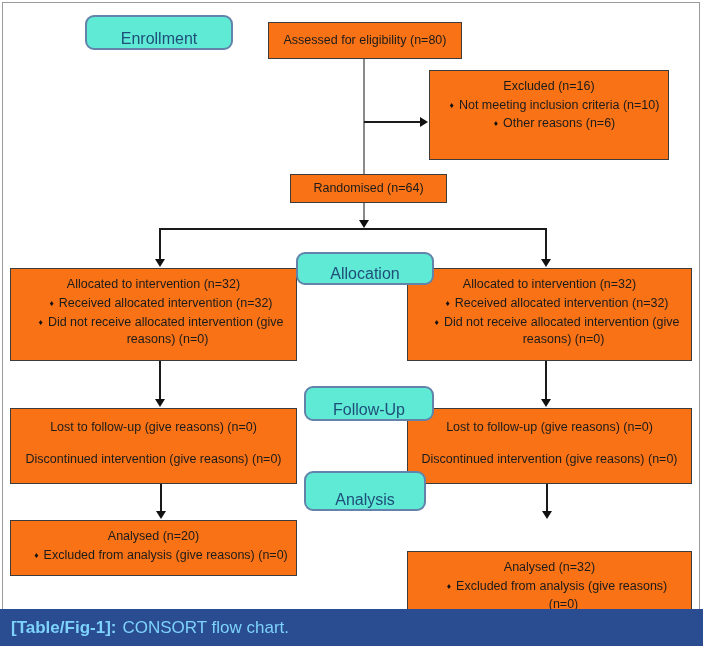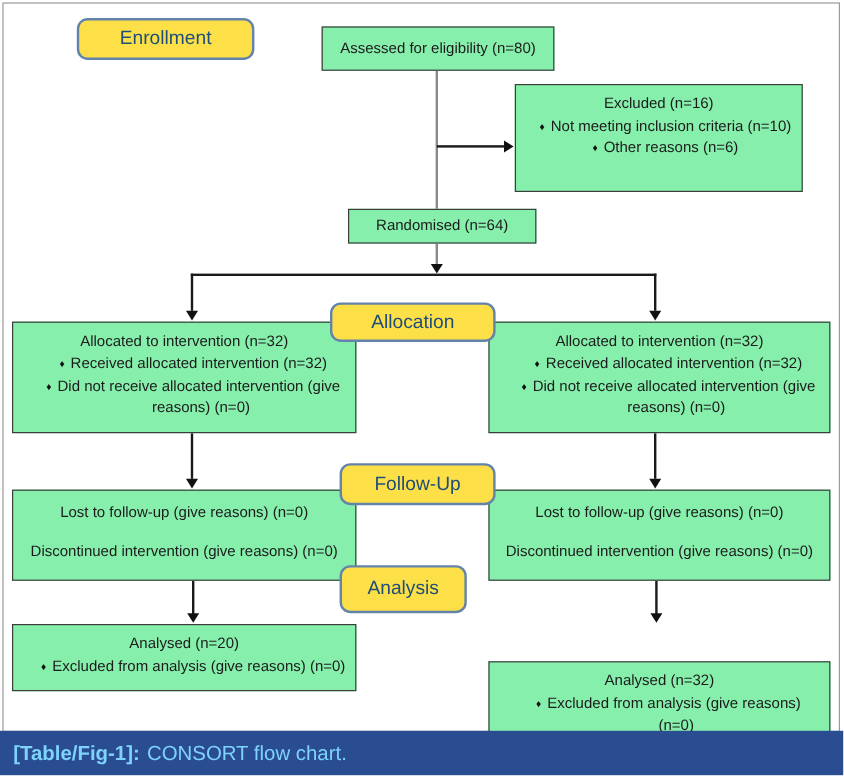--- a/index.html
+++ b/index.html
@@ -1,33 +1,33 @@
 <!DOCTYPE html>
 <html><head>
 <meta charset="utf-8">
 <style>
   html,body{margin:0;padding:0;background:#fff;}
   #stage{position:relative;width:703px;height:652px;background:#ffffff;
          font-family:"Liberation Sans",sans-serif;overflow:hidden;}
   .frame{position:absolute;left:2px;top:2px;width:696px;height:606px;
          border:1px solid #9a9a9a;}
   
-  .fbox{position:absolute;background:#86efac;border:1px solid #3c3c3c;
+  .fbox{position:absolute;background:#f97316;border:1px solid #3c3c3c;
         font-size:12.5px;color:#1b1b1b;line-height:1.38;box-sizing:border-box;}
   .center{display:flex;align-items:center;justify-content:center;text-align:center;}
   .pad{padding:7px 8px 0 8px;text-align:center;}
   .btitle{margin:0 0 2px 0;}
   .bl{padding-left:28px;text-indent:-13px;margin:1px 0;}
   .bl-tight{padding-left:22px;text-indent:-11px;margin:0;}
   .blt{font-size:8.5px;margin-right:5px;vertical-align:1px;color:#111;}
   .fline{margin:0 0 15px 0;}
   
-  .stage-label{position:absolute;background:#fde047;border:2px solid #6383ab;
+  .stage-label{position:absolute;background:#5eead4;border:2px solid #6383ab;
         border-radius:9px;color:#1f4e79;font-size:16px;z-index:6;
-        display:flex;align-items:center;justify-content:center;box-sizing:border-box;}
+        display:flex;align-items:flex-end;justify-content:center;box-sizing:border-box;margin-left:21px;}
   
   .ln{position:absolute;background:#1a1a1a;}
   .ln.gray{background:#8a8a8a;}
   .ah-down{position:absolute;width:0;height:0;border-left:5px solid transparent;
            border-right:5px solid transparent;border-top:8px solid #111;}
   .ah-right{position:absolute;width:0;height:0;border-top:5px solid transparent;
             border-bottom:5px solid transparent;border-left:8px solid #111;}
   
   .caption{position:absolute;left:0;top:609px;width:703px;height:37px;
            background:#2a4c90;color:#7dd3fc;display:flex;align-items:center;
@@ -42,21 +42,21 @@
 
   <div class="stage-label" style="left:64px;top:15px;width:148px;height:35px">
     <span>Enrollment</span>
   </div>
   <div class="stage-label" style="left:275px;top:252px;width:138px;height:33px">
     <span>Allocation</span>
   </div>
   <div class="stage-label" style="left:283px;top:386px;width:130px;height:35px">
     <span>Follow-Up</span>
   </div>
-  <div class="stage-label" style="left:283px;top:471px;width:106px;height:40px">
+  <div class="stage-label" style="left:283px;top:471px;width:122px;height:40px">
     <span>Analysis</span>
   </div>
 
   <div class="ln gray" style="left:363px;top:59px;width:2px;height:115px"></div>
   <div class="ln" style="left:364px;top:121px;width:56px;height:2px"></div>
   <div class="ah-right" style="left:420px;top:117px"></div>
 
   <div class="ln gray" style="left:363px;top:203px;width:2px;height:19px"></div>
   <div class="ah-down" style="left:359px;top:220px"></div>
   <div class="ln" style="left:159px;top:228px;width:388px;height:2px"></div>

